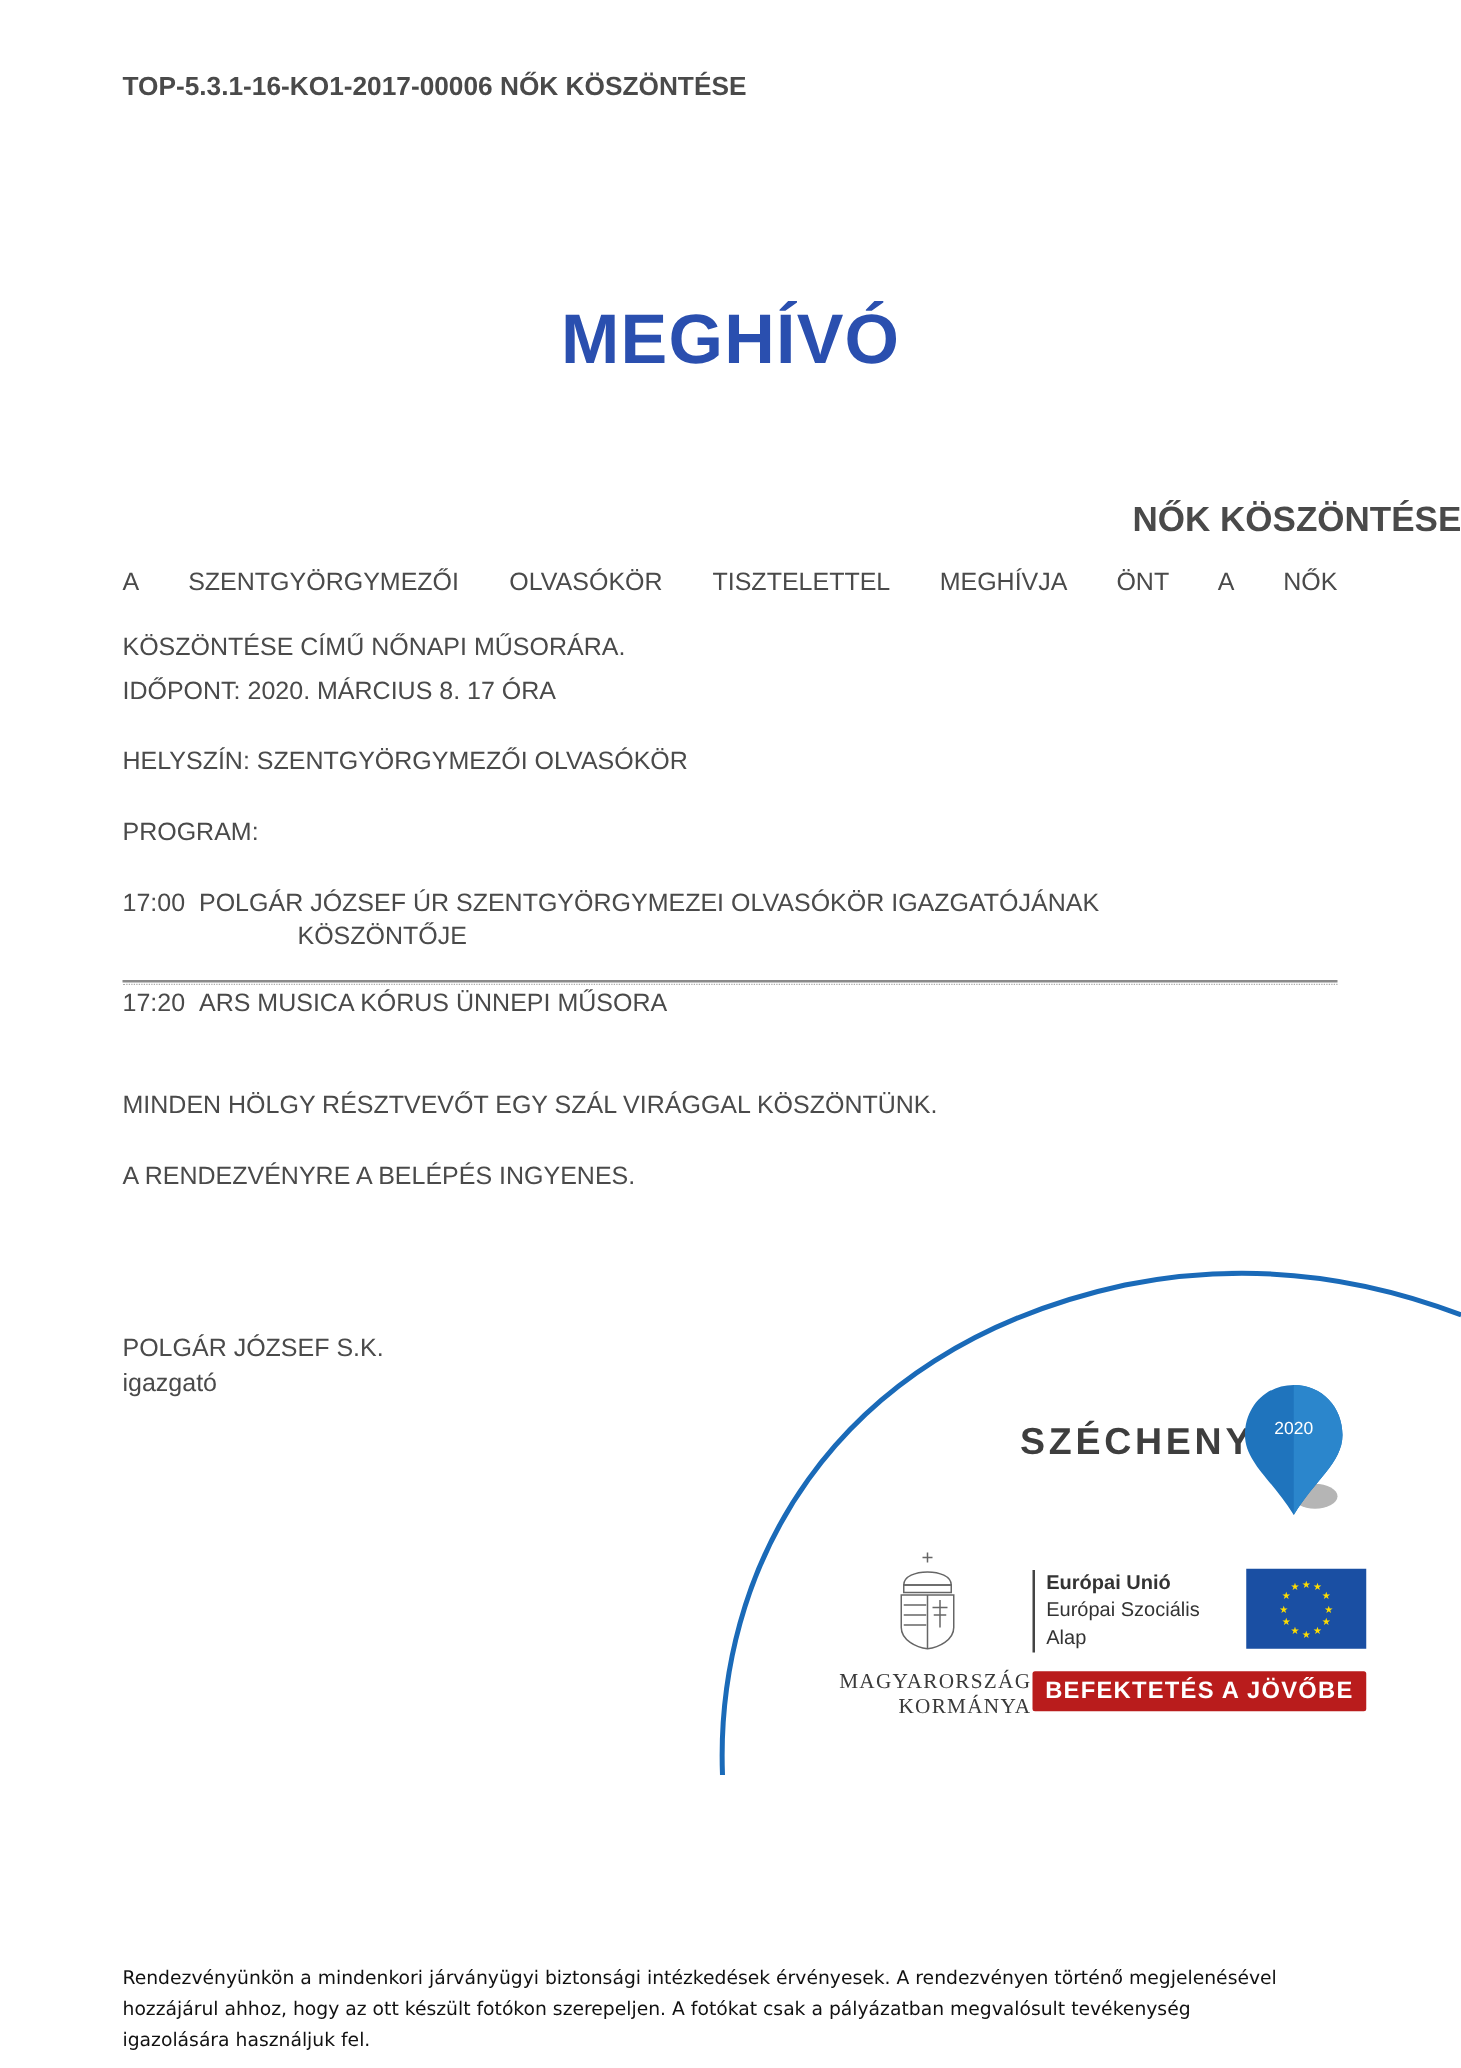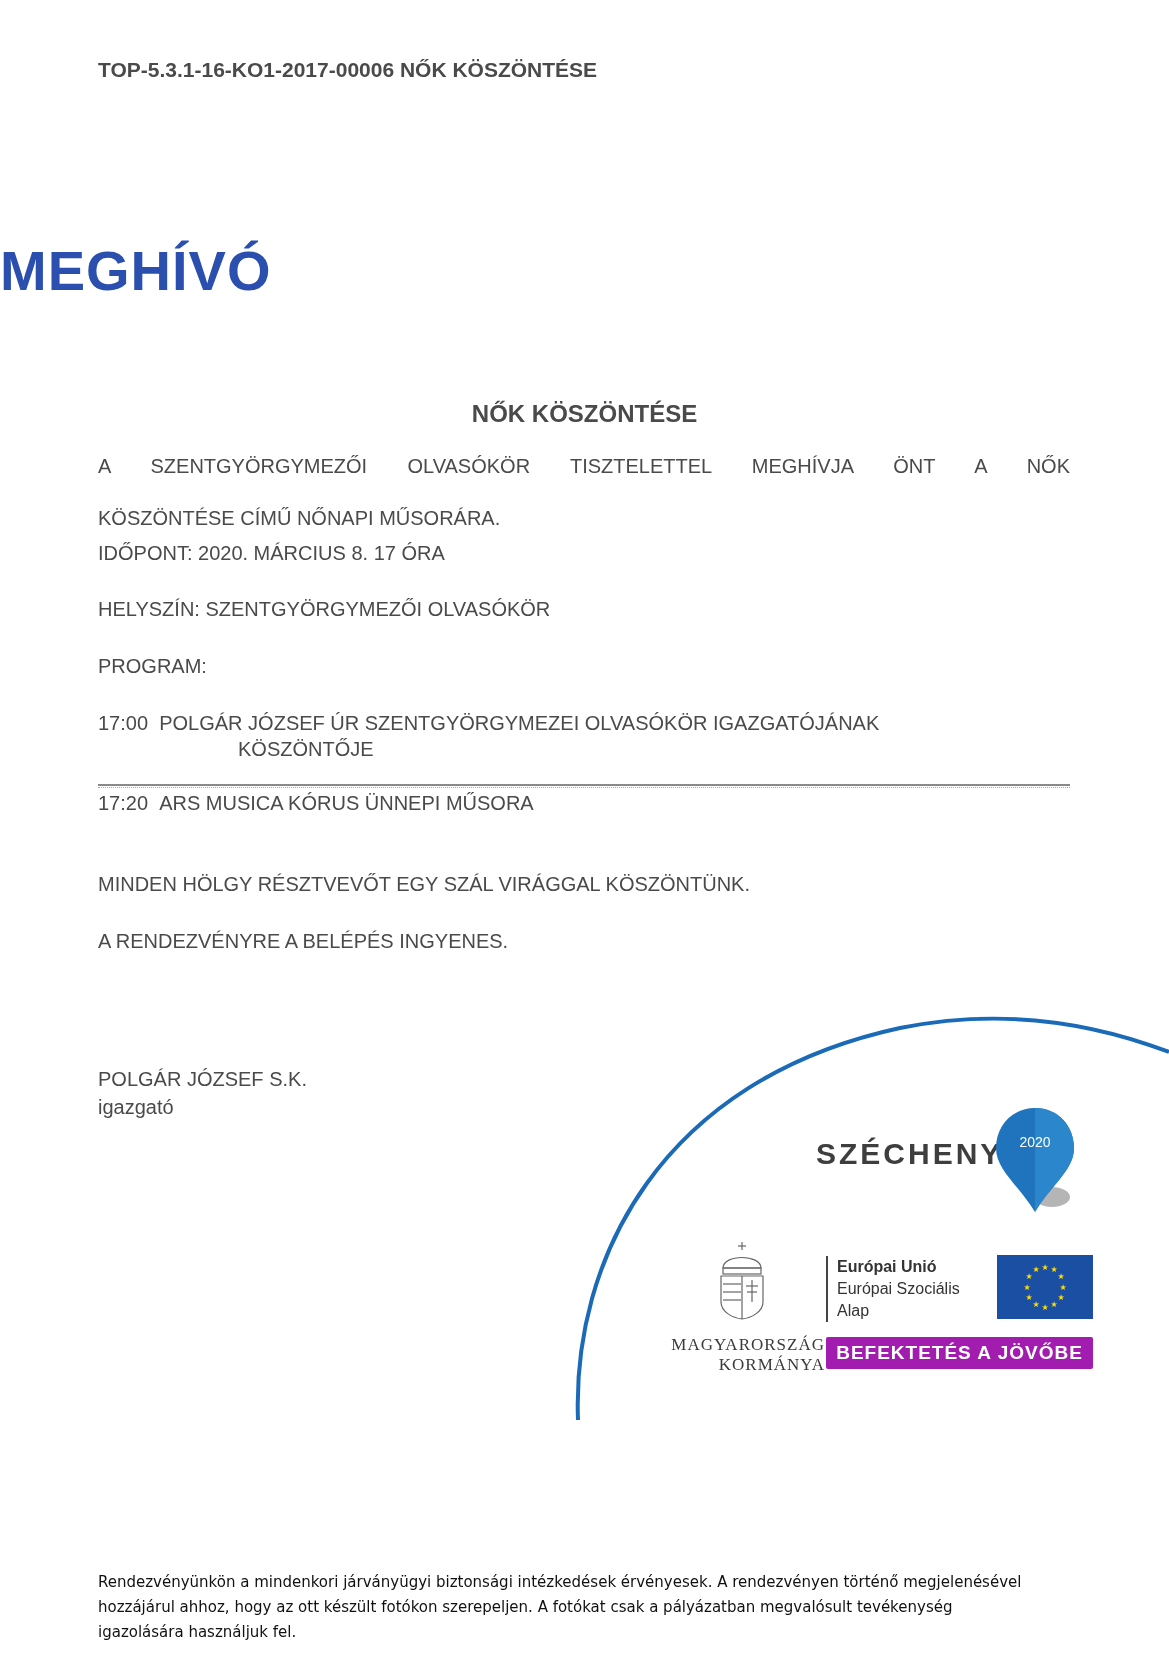--- a/index.html
+++ b/index.html
@@ -1,34 +1,34 @@
 <!DOCTYPE html>
 <html><head>
 <meta charset="utf-8">
 <style>
   html, body { margin:0; padding:0; background:#ffffff; }
   body { width:1169px; height:1654px; position:relative; overflow:hidden; font-family:"Liberation Sans", sans-serif; color:#4a4a4a; }
   .abs { position:absolute; white-space:nowrap; }
   .b { font-weight:bold; }
   .doc-ref { left:98px; top:58px; font-size:21px; font-weight:bold; color:#4a4a4a; }
-  .title { left:0; width:1169px; top:238px; font-size:56px; font-weight:bold; color:#2a4faf; letter-spacing:1px; }
-  .subtitle { left:0; width:1169px; top:400px; text-align:center; font-size:24px; font-weight:bold; }
+  .title { left:0; width:1169px; top:238px; text-align:center; font-size:56px; font-weight:bold; color:#2a4faf; letter-spacing:1px; }
+  .subtitle { left:0; width:1169px; top:400px; text-align:right; font-size:28px; font-weight:bold; }
   .para { left:98px; width:972px; font-size:20px; font-weight:normal; line-height:32px; }
   .justify { text-align:justify; text-align-last:justify; white-space:normal; }
   .prog-indent { left:238px; }
   .rule { position:absolute; left:98px; width:972px; top:784px; height:0; border-top:2px solid #8a8a8a; }
   .rule-dot { position:absolute; left:98px; width:972px; top:787px; height:0; border-top:1px dotted #aaaaaa; }
   .arc { position:absolute; left:0; top:0; }
   .szechenyi { left:816px; top:1137px; font-size:30px; font-weight:bold; letter-spacing:3px; color:#3e3e3e; }
   .pin-text { position:absolute; left:1000px; top:1134px; width:70px; text-align:center; font-size:14px; color:#ffffff; letter-spacing:0px; }
   .crest-label { left:660px; width:165px; text-align:right; font-family:"Liberation Serif", serif; color:#3a3a3a; font-size:17px; letter-spacing:1px; }
   .eu-divider { position:absolute; left:826px; top:1256px; width:2px; height:66px; background:#444; }
   .eu-text { left:837px; font-size:16px; color:#333; }
   .eu-flag { position:absolute; left:997px; top:1255px; width:96px; height:64px; background:#1a4fa3; }
-  .banner { position:absolute; left:826px; top:1337px; width:267px; height:32px; background:#a21caf; border-radius:2px; color:#fff; font-size:19px; font-weight:bold; text-align:center; line-height:32px; letter-spacing:1px; }
+  .banner { position:absolute; left:826px; top:1337px; width:267px; height:32px; background:#b91c1c; border-radius:2px; color:#fff; font-size:19px; font-weight:bold; text-align:center; line-height:32px; letter-spacing:1px; }
   .footer { left:98px; width:990px; font-family:"DejaVu Sans", sans-serif; font-size:15px; color:#111; line-height:25px; top:1570px; white-space:normal; }
   .footer span { display:block; white-space:nowrap; }
 </style>
 </head>
 <body>
 
 <div class="abs doc-ref">TOP-5.3.1-16-KO1-2017-00006 NŐK KÖSZÖNTÉSE</div>
 
 <div class="abs title">MEGHÍVÓ</div>
 

